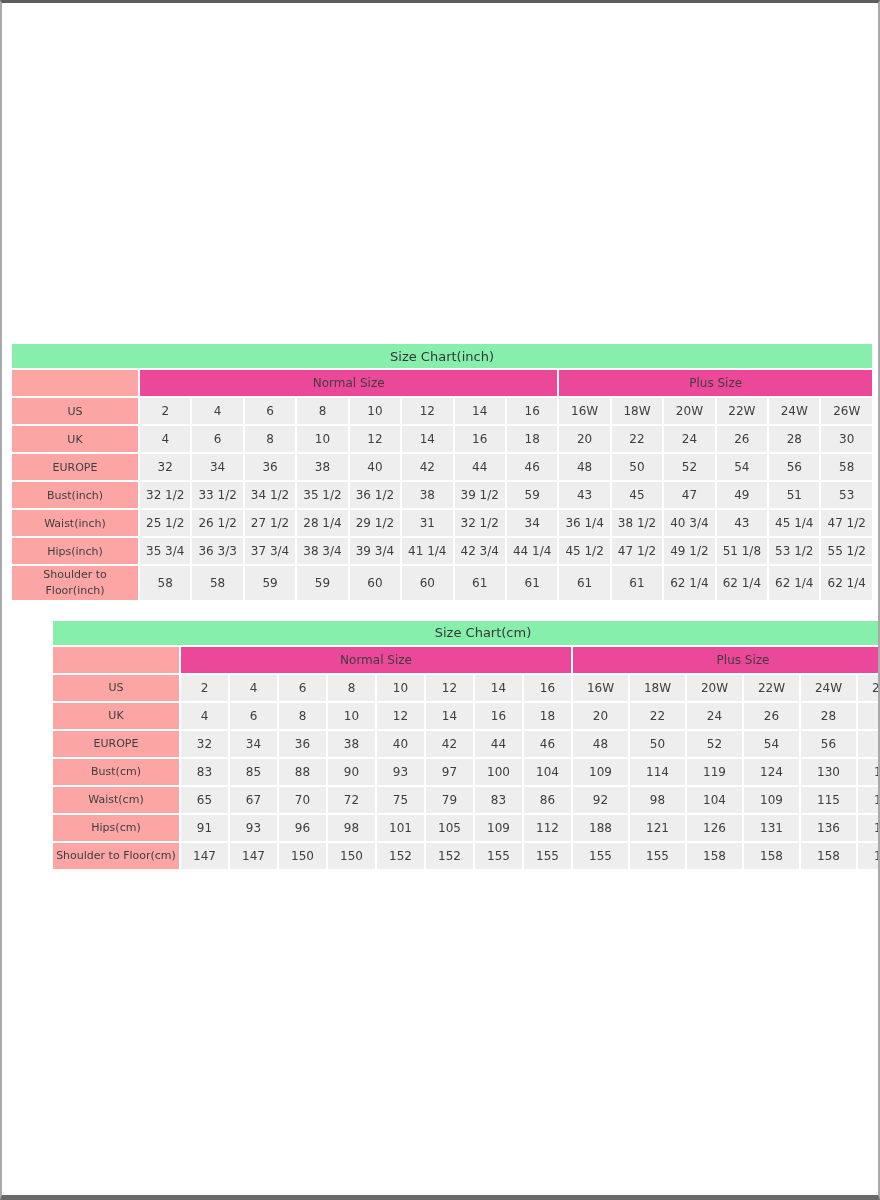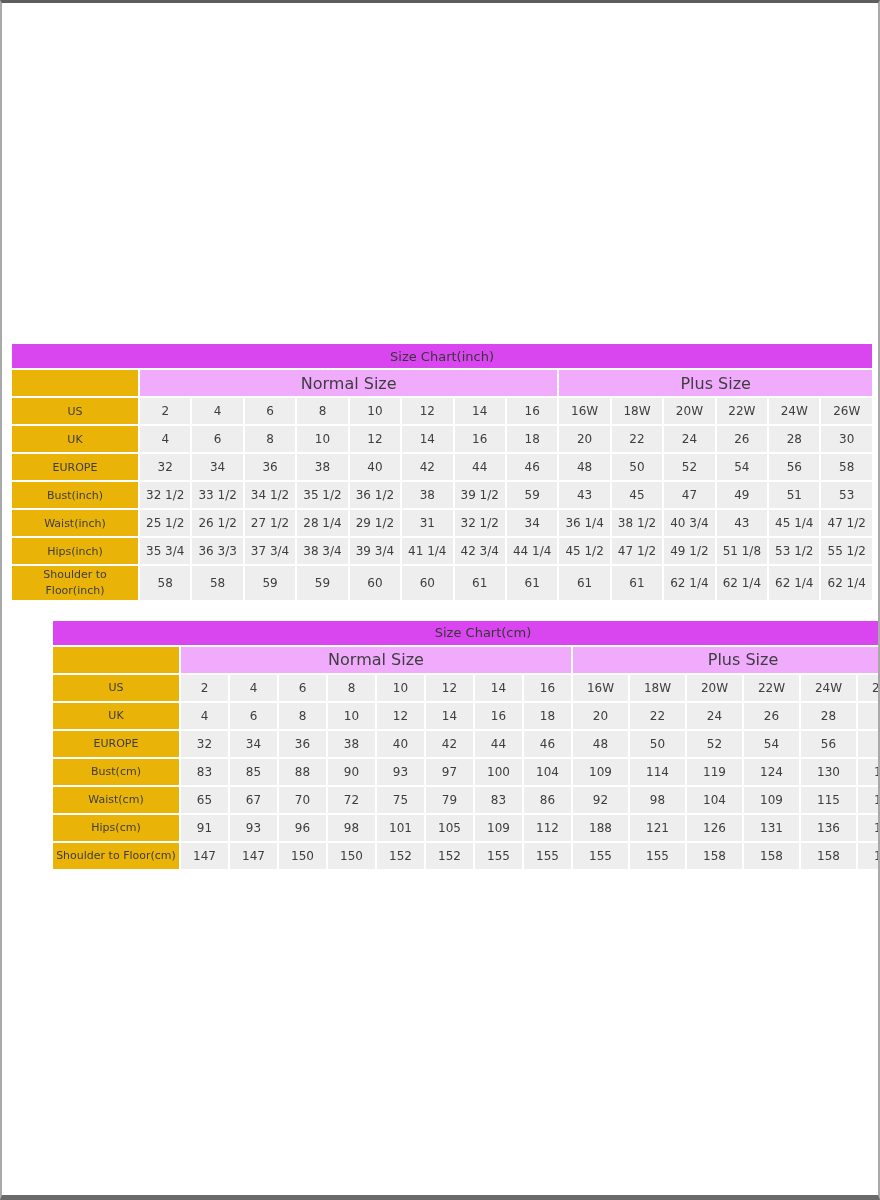--- a/index.html
+++ b/index.html
@@ -25,32 +25,32 @@
   }
   #table-cm { margin-top: 17px; margin-left: 41px; }
   td {
     text-align: center;
     vertical-align: middle;
     color: #3e3e3e;
     padding: 1px 2px;
     overflow: hidden;
   }
   td.title {
-    background: #d946ef;
+    background: #86efac;
     height: 22px;
     font-size: 13px;
     color: #373737;
   }
   td.group {
-    background: #f0abfc;
+    background: #ec4899;
     height: 22px;
-    font-size: 16px;
+    font-size: 12px;
   }
   td.lbl {
-    background: #eab308;
+    background: #fca5a5;
     font-size: 11px;
     height: 24px;
   }
   td.val {
     background: #eeeeee;
     font-size: 12px;
     height: 24px;
   }
   
   #table-inch tr:last-child .lbl-text {

